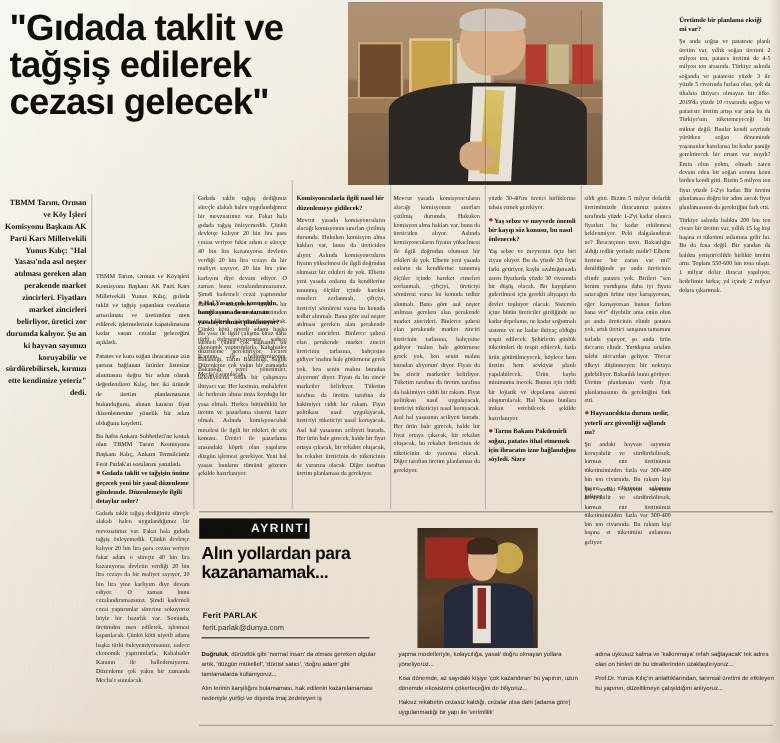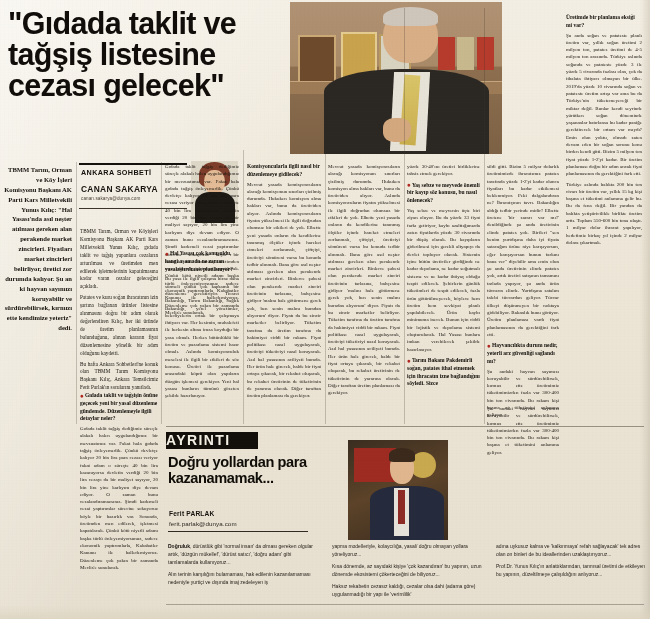--- a/index.html
+++ b/index.html
@@ -108,21 +108,21 @@
   .introbody{font-size:5.2px;line-height:1.52;text-align:justify;color:#1a1610;}
   .introbody p{margin:0 0 3px 0;}
 
   
   .vrule{position:absolute;width:1px;background:rgba(60,52,40,.25);}
 
   
   .aybox{position:absolute;left:166px;top:432px;width:478px;height:180px;}
   .ay-tag{position:absolute;left:0;top:0;width:92px;height:17px;background:#120f0b;}
   .ay-tag span{display:block;color:#f3efe4;font-family:"Liberation Sans",sans-serif;
-    font-weight:bold;font-size:14px;letter-spacing:1.4px;text-align:left;line-height:17px;}
+    font-weight:bold;font-size:10px;letter-spacing:1.4px;text-align:right;line-height:17px;}
   .ay-title{position:absolute;left:2px;top:22px;width:180px;
     font-family:"Liberation Sans",sans-serif;font-weight:bold;font-size:14.6px;
     line-height:1.12;letter-spacing:-.4px;color:#100d08;}
   .ay-auth{position:absolute;left:3px;top:78px;font-family:"Liberation Sans",sans-serif;
     font-weight:bold;font-size:6.6px;color:#15120e;letter-spacing:.2px;}
   .ay-mail{position:absolute;left:3px;top:88px;font-family:"Liberation Sans",sans-serif;
     font-size:6.2px;color:#2c271f;letter-spacing:.1px;}
   .ay-rule{position:absolute;left:2px;top:99px;width:140px;height:1px;background:#2f2a22;}
   .ay-col{position:absolute;top:110px;width:150px;
     font-family:"Liberation Sans",sans-serif;font-size:5.0px;line-height:1.60;
@@ -139,55 +139,41 @@
 </style>
 </head>
 <body>
 
 <div class="page">
 
   <div class="ghost">&nbsp;</div>
 
   <div class="headline">
     <span>"Gıdada taklit ve</span>
-    <span>tağşiş listesine</span>
+    <span>tağşiş edilerek</span>
     <span>cezası gelecek"</span>
   </div>
 
   <div class="mainphoto">
     <div class="mp-wall"></div>
     <div class="mp-cred"></div>
       <div class="mp-cred2"></div>
       <div class="mp-cred3"></div>
     <div class="mp-tr" style="left:70%"></div>
       <div class="mp-tr2" style="left:79%"></div>
     <div class="mp-tr" style="left:88%"></div>
     <div class="mp-shelf"></div>
     <div class="mp-body"></div>
     <div class="mp-shirt"></div>
     <div class="mp-tie"></div>
     <div class="mp-head"></div>
     <div class="mp-hair"></div>
     <div class="mp-hand"></div>
   </div>
 
-  <div class="byline">
-    <div class="by-rule-top"></div>
-    <div class="by-kicker">ANKARA SOHBETİ</div>
-    <div class="by-name">CANAN SAKARYA</div>
-    <div class="by-mail">canan.sakarya@dunya.com</div>
-    <div class="by-rule-bot"></div>
-    <div class="by-photo">
-      <div class="byp-bg"></div>
-        <div class="byp-hair"></div>
-        <div class="byp-face"></div>
-      <div class="byp-neck"></div>
-        <div class="byp-body"></div>
-    </div>
-  </div>
 
   <div class="vrule" style="left:76px;top:162px;height:262px;"></div>
   <div class="vrule" style="left:161px;top:162px;height:262px;"></div>
   <div class="vrule" style="left:243px;top:150px;height:274px;"></div>
   <div class="vrule" style="left:325px;top:150px;height:274px;"></div>
   <div class="vrule" style="left:404px;top:8px;height:416px;"></div>
   <div class="vrule" style="left:484px;top:8px;height:416px;"></div>
 
   <div class="col lead" style="left:4px;top:165px;width:68px;">TBMM Tarım, Orman ve Köy İşleri Komisyonu Başkanı AK Parti Kars Milletvekili Yunus Kılıç: "Hal Yasası'nda asıl neşter atılması gereken alan perakende market zincirleri. Fiyatları market zincirleri belirliyor, üretici zor durumda kalıyor. Şu an ki hayvan sayımızı koruyabilir ve sürdürebilirsek, kırmızı ette kendimize yeteriz" dedi.</div>
 
@@ -275,21 +261,21 @@
       <div class="ay-tie"></div>
     <div class="ay-head"></div>
       <div class="ay-hair"></div>
   </div>
 
   <div class="aybox">
     <div class="ay-topline"></div>
     <div class="ay-tag">
       <span>AYRINTI</span>
     </div>
-    <div class="ay-title">Doğru yollardan para kazanamamak...</div>
+    <div class="ay-title">Alın yollardan para kazanamamak...</div>
     <div class="ay-auth">Ferit PARLAK</div>
     <div class="ay-mail">ferit.parlak@dunya.com</div>
     <div class="ay-rule"></div>
 
     <div class="ay-col" style="left:2px;">
       <p><b>Doğruluk</b>, dürüstlük gibi 'normal insan' da olması gereken olgular artık, 'düzgün mükellef', 'dürüst satıcı', 'doğru adam' gibi tamlamalarda kullanıyoruz...</p>
       <p>Alın terinin karşılığını bulamaması, hak edilenin kazanılamaması nedeniyle yurtiçi ve dışında imaj zedeleyen iş</p>
     </div>
     <div class="ay-col" style="left:166px;">
       <p>yapma modelleriyle, kolaycılığa, yasal/ doğru olmayan yollara yöneliyoruz...</p>

